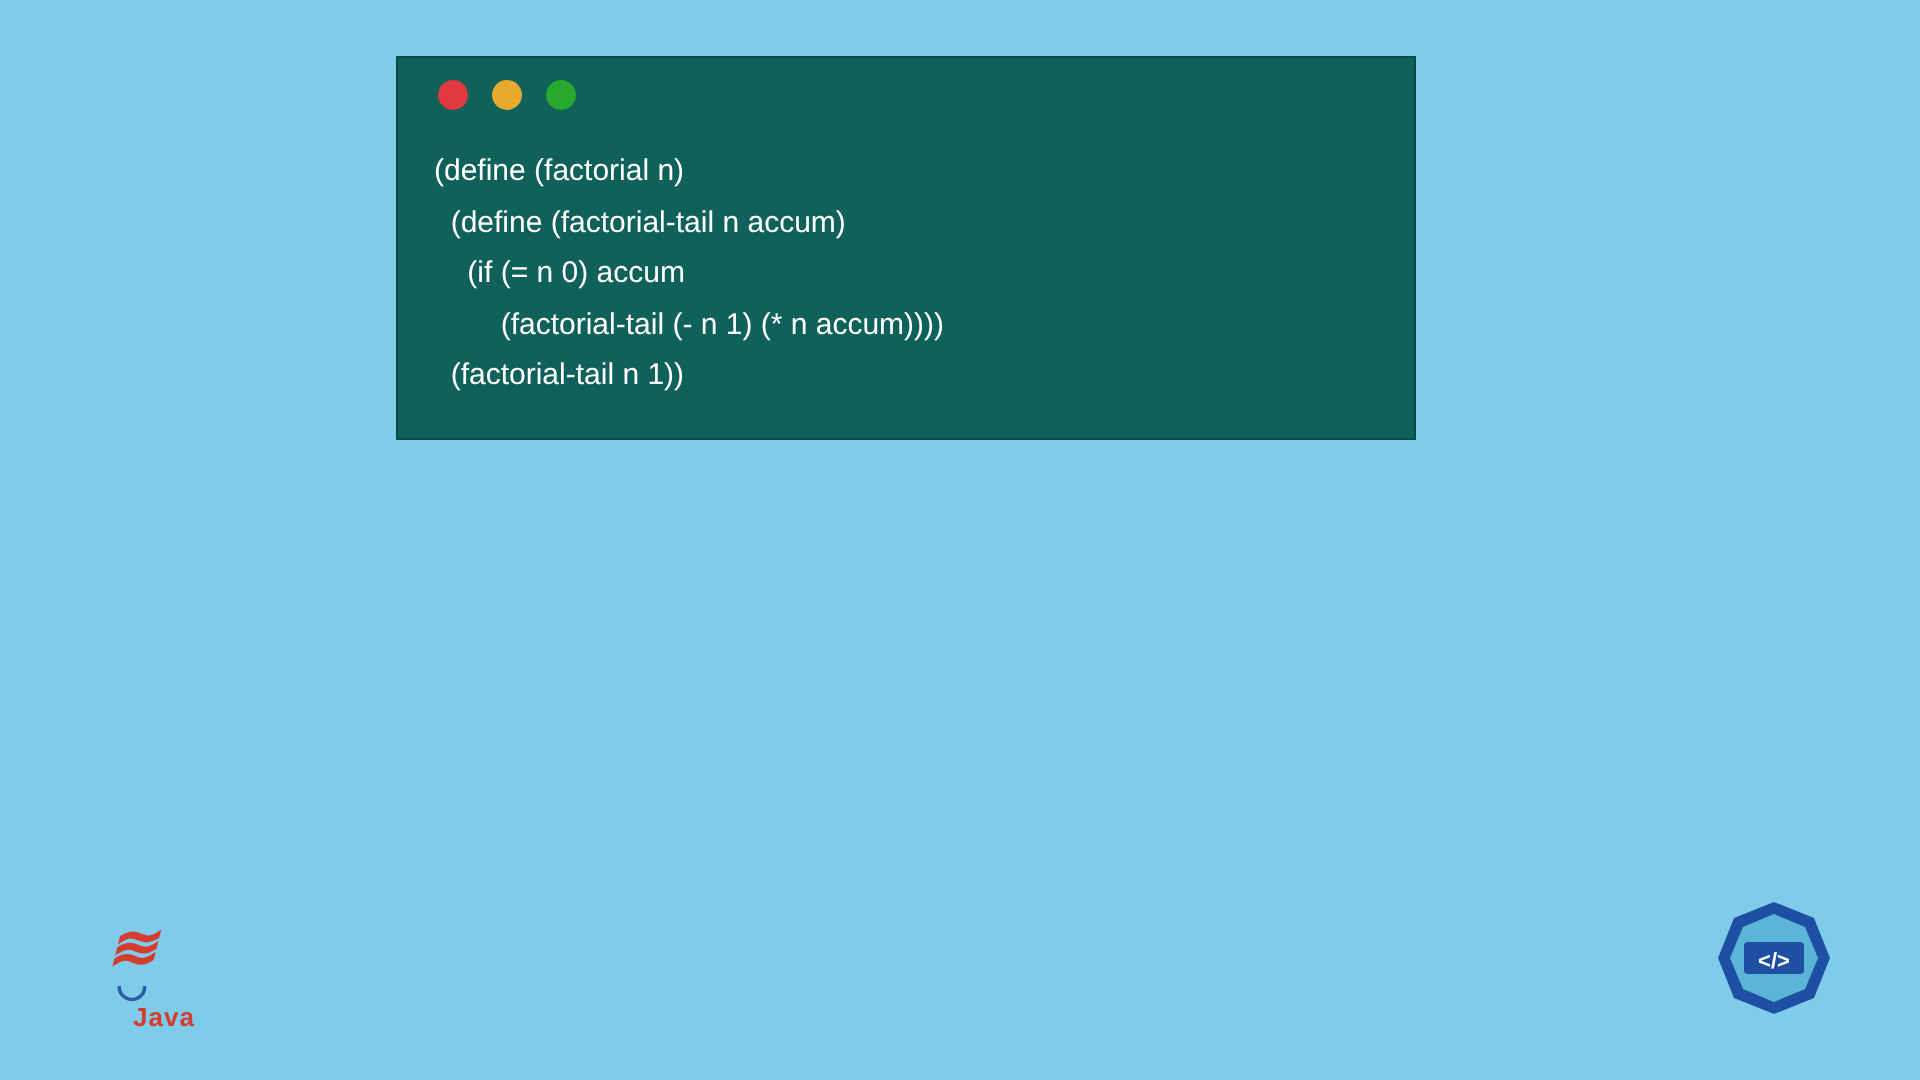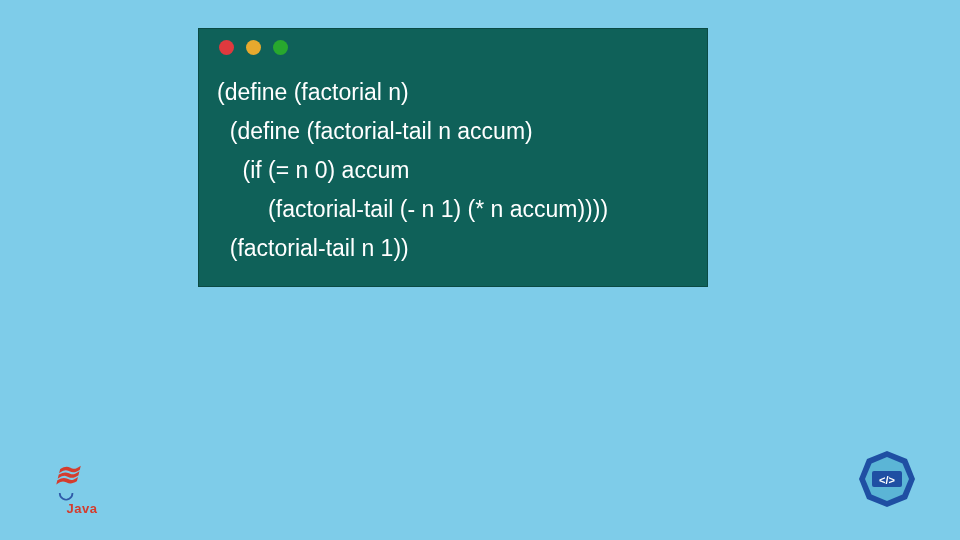--- a/index.html
+++ b/index.html
@@ -31,21 +31,21 @@
     width: 15px;
     height: 15px;
     border-radius: 50%;
   }
   .dot.red { background: #e0393e; }
   .dot.yellow { background: #e7a92e; }
   .dot.green { background: #28a82e; }
   .code-content {
     padding: 8px 18px 0 18px;
     color: #ffffff;
-    font-size: 23px;
+    font-size: 15px;
     line-height: 1.7;
     white-space: pre;
     font-family: Arial, Helvetica, sans-serif;
   }
   .java-logo {
     position: absolute;
     left: 42px;
     bottom: 24px;
     width: 48px;
     height: 68px;

